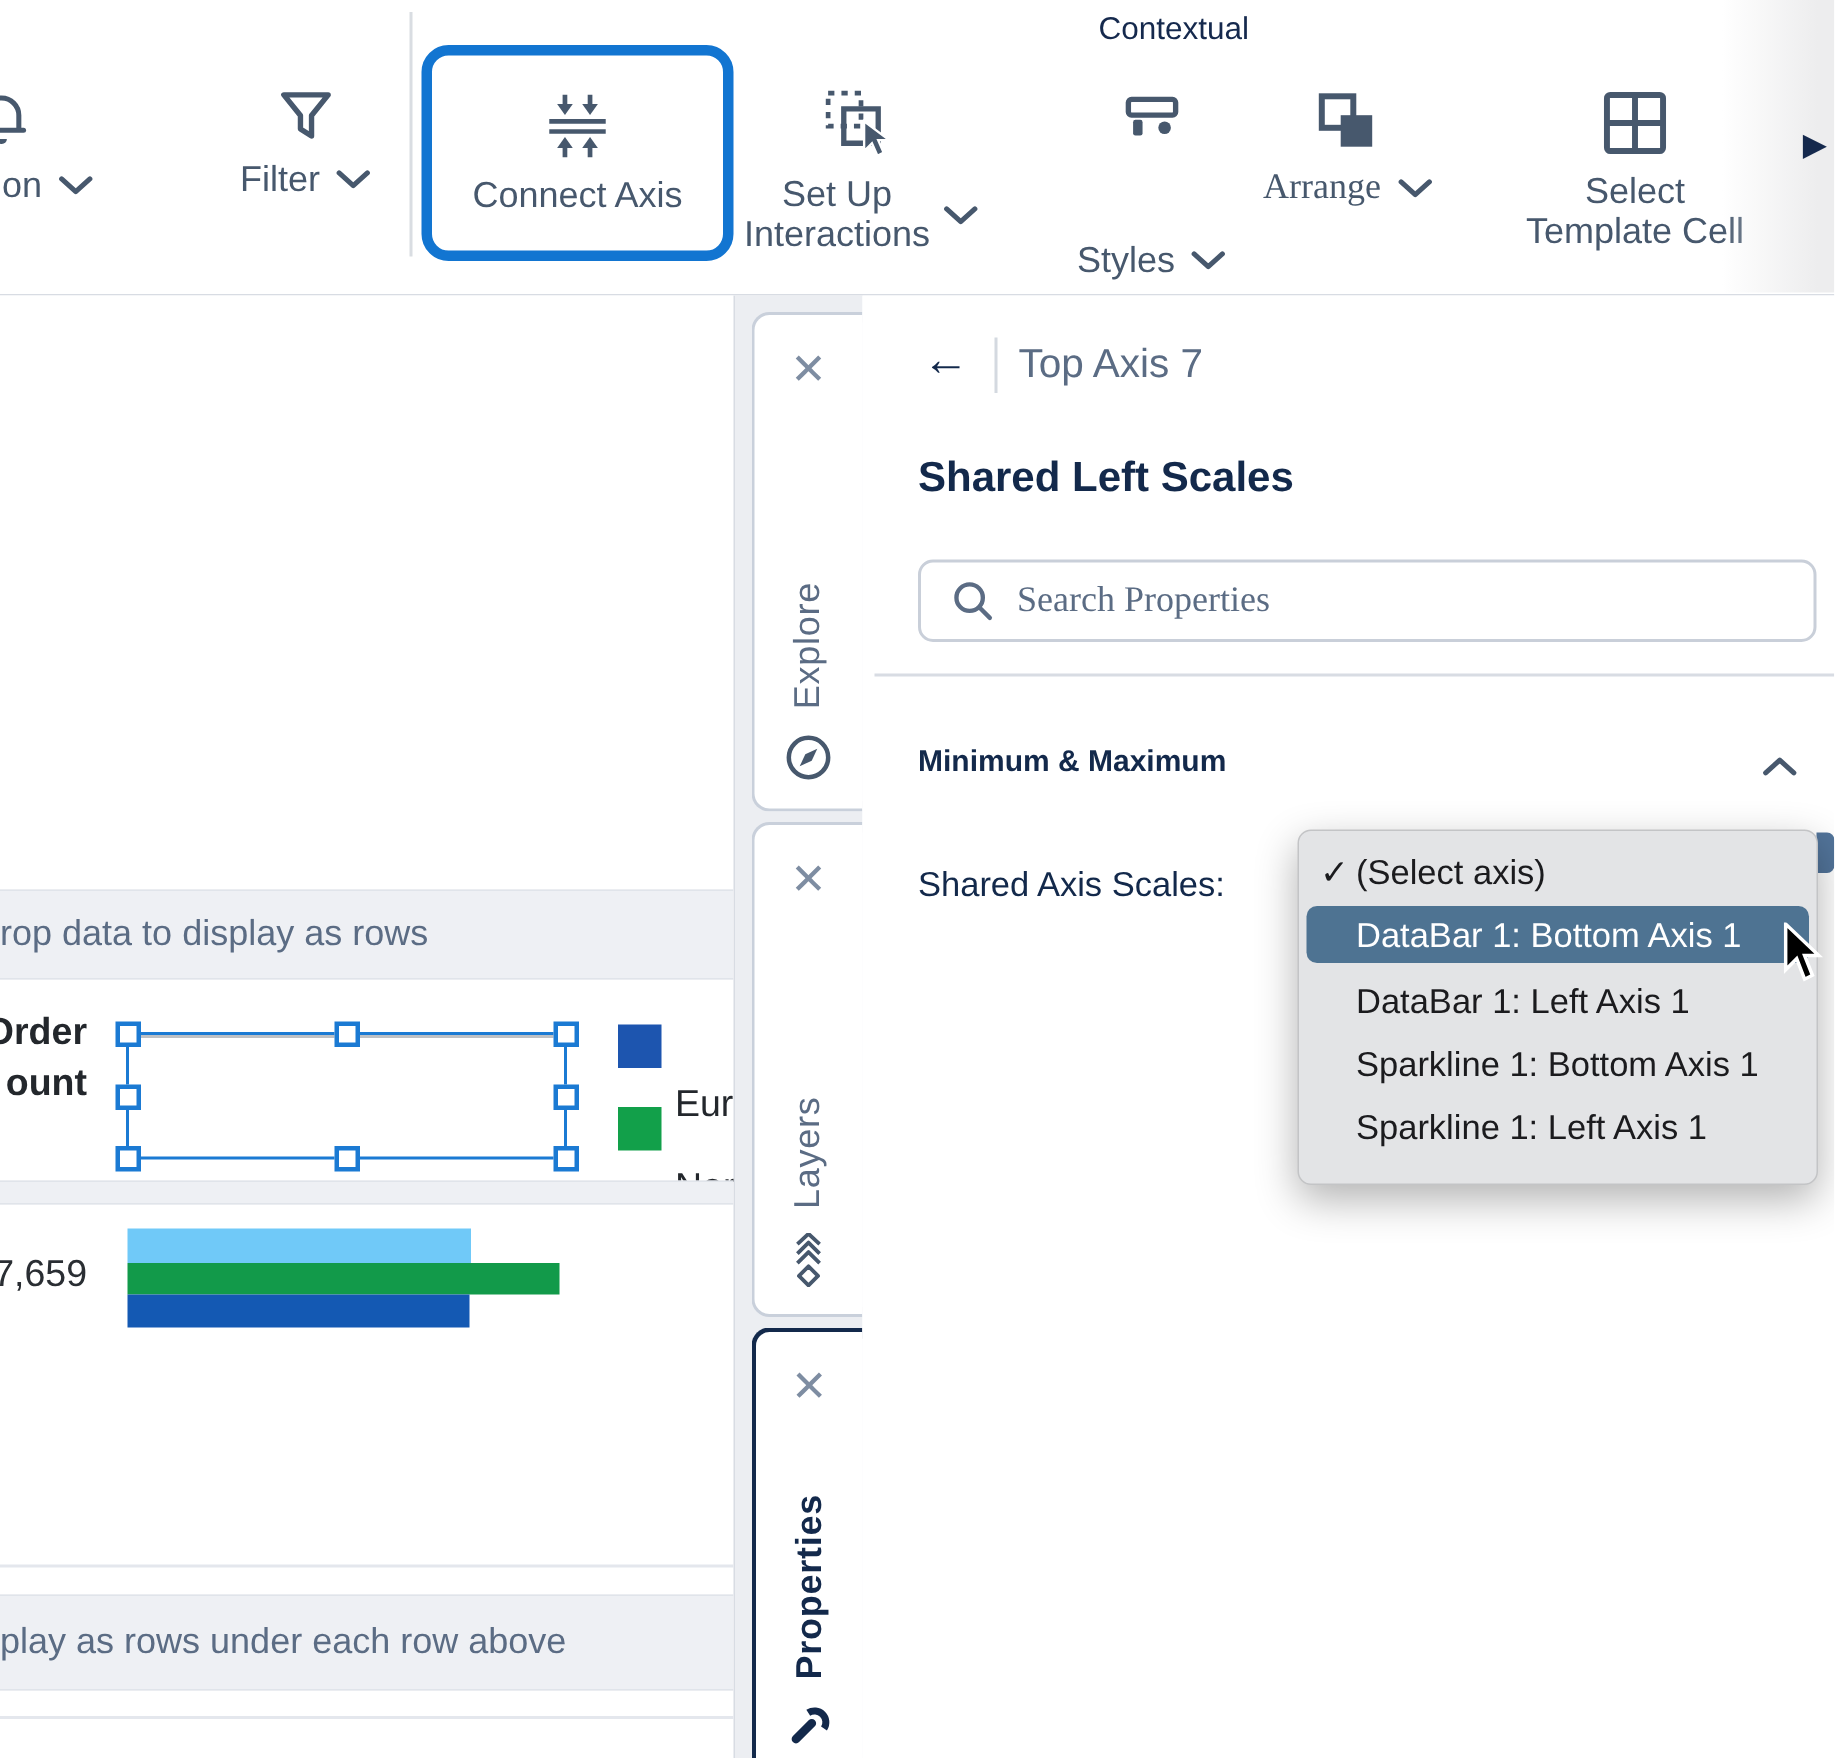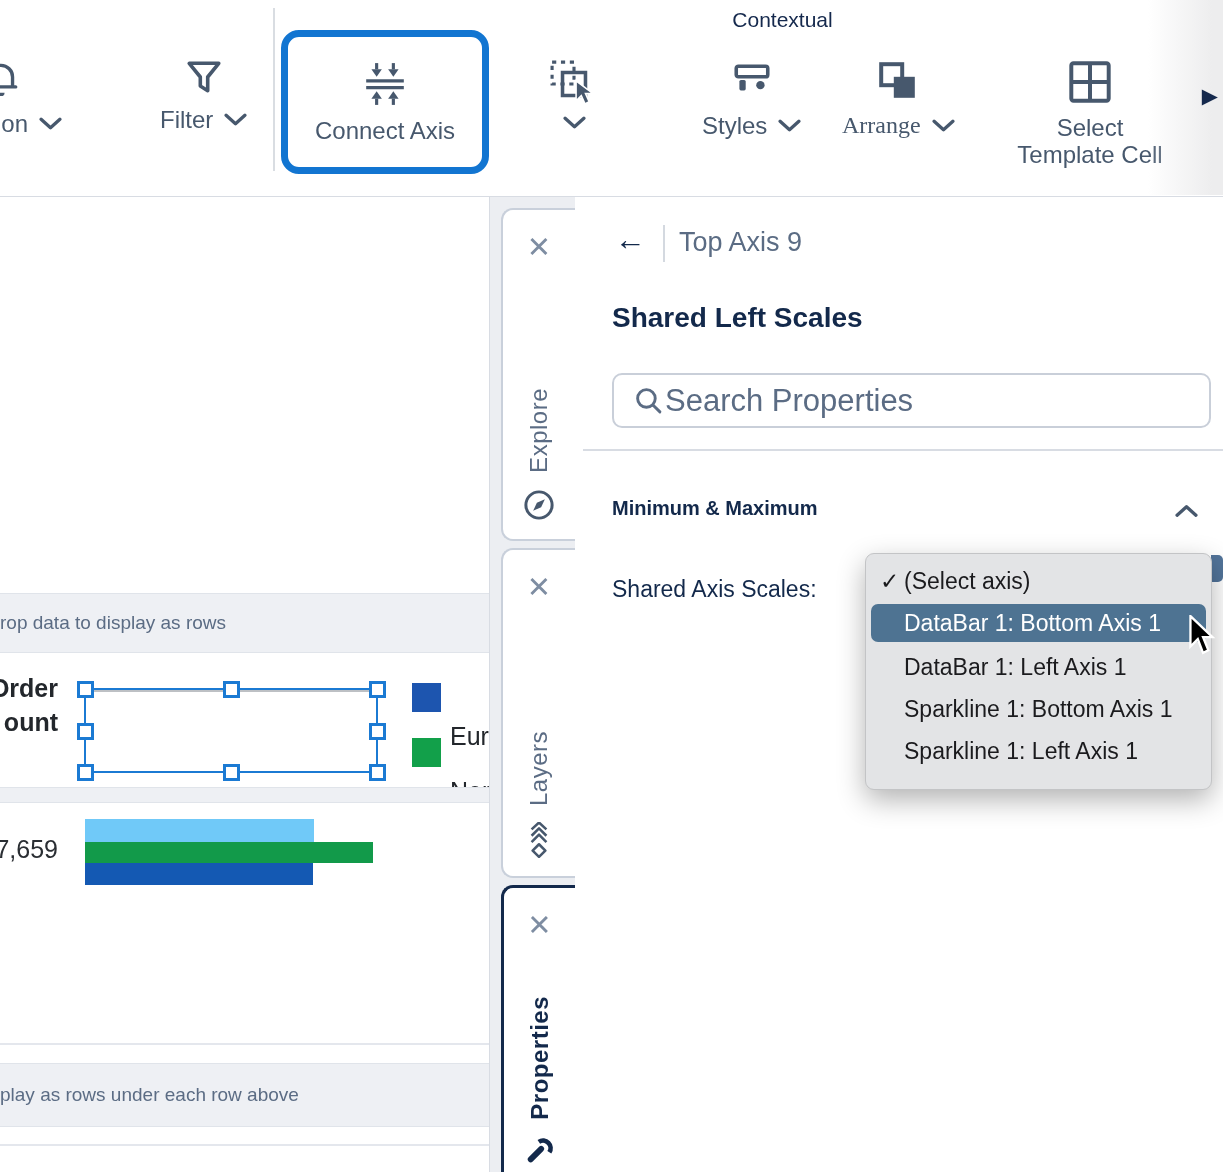--- a/index.html
+++ b/index.html
@@ -18,21 +18,21 @@
       border:7px solid #1275d1;border-radius:18px;background:#fff;display:flex;flex-direction:column;
       align-items:center;justify-content:center;gap:10px;}
   #tb-fade{position:absolute;left:1148px;top:0;width:75px;height:195px;
       background:linear-gradient(to right,rgba(240,241,242,0),#ededee 85%);}
   #tb-expand{position:absolute;right:5px;top:84px;font-size:21px;color:#15294d;}
 
   
   #canvas{position:absolute;left:0;top:197px;width:489px;height:975px;background:#fff;
           border-right:1px solid #d8dce3;overflow:hidden;}
   .band{position:absolute;left:0;width:489px;background:#eef0f4;border-top:1px solid #e0e4ea;border-bottom:1px solid #e0e4ea;
-        color:#5b6c84;font-size:19px;white-space:nowrap;}
+        color:#5b6c84;font-size:24px;white-space:nowrap;}
   .hline{position:absolute;left:0;width:489px;background:#e4e7ed;}
   .sel-edge{position:absolute;background:#1b7ad3;}
   .handle{position:absolute;width:17px;height:17px;box-sizing:border-box;background:#fff;border:3px solid #1b7ad3;}
   .legend-swatch{position:absolute;width:29px;height:29px;}
   .legend-label{position:absolute;font-size:25px;color:#23272c;white-space:nowrap;margin-top:37px;}
   .bar{height:22px;}
 
   
   #tabstrip{position:absolute;left:490px;top:197px;width:85px;height:975px;background:#eceef2;}
   .tab{position:absolute;left:11px;width:74px;background:#fff;border:2px solid #c9d0db;border-right:none;
@@ -45,22 +45,22 @@
   #tab-properties .vlabel{font-weight:bold;color:#13294b;}
 
   
   #panel{position:absolute;left:575px;top:197px;width:648px;height:975px;background:#fff;overflow:hidden;}
   #back-arrow{position:absolute;left:40px;top:26px;font-size:31px;color:#13294b;line-height:34px;}
   .title-vdiv{position:absolute;left:88px;top:28px;width:2px;height:37px;background:#d4d9e0;}
   #panel-title{position:absolute;left:104px;top:30px;font-size:27px;color:#5b6c84;}
   #section-heading{position:absolute;left:37px;top:105px;font-size:28px;font-weight:bold;color:#13294b;}
   #searchbox{position:absolute;left:37px;top:176px;width:599px;height:55px;box-sizing:border-box;
       border:2px solid #c9cfd9;border-radius:10px;display:flex;align-items:center;background:#fff;}
-  #searchbox input{border:none;outline:none;font-size:31px;color:#3c4a5e;background:transparent;
-      width:470px;font-family:Liberation Sans, sans-serif;}
+  #searchbox input{border:none;outline:none;font-size:24px;color:#3c4a5e;background:transparent;
+      margin-left:13px;width:470px;font-family:Liberation Serif, serif;}
   #searchbox input::placeholder{color:#5b6c84;opacity:1;}
   .panel-hdiv{position:absolute;left:8px;top:252px;width:640px;height:2px;background:#d8dce3;}
   #group-header{position:absolute;left:37px;top:300px;font-size:20px;font-weight:bold;color:#13294b;}
   #field-label{position:absolute;left:37px;top:379px;font-size:23px;color:#13294b;}
   #select-edge{position:absolute;left:636px;top:358px;width:12px;height:27px;background:#52749a;border-radius:0 5px 5px 0;}
   #dropdown{position:absolute;left:290px;top:356px;width:347px;height:237px;box-sizing:border-box;
       background:#e3e4e6;border:1px solid #c3c4c6;border-radius:9px;box-shadow:0 10px 28px rgba(0,0,0,.3);}
   .dd-item{position:absolute;left:5px;right:5px;height:42px;display:flex;align-items:center;
       font-size:23px;color:#1b1b1e;white-space:nowrap;}
   .dd-check{position:absolute;left:9px;font-size:23px;}
@@ -119,27 +119,31 @@
       <span class="tb-label">Connect Axis</span>
     </div>
 
     <div class="tb-group" style="left:494px;top:60px;width:160px;">
       <svg width="48" height="46" viewBox="0 0 46 44">
         <rect x="2" y="2" width="21" height="21" fill="none" stroke="#47586d" stroke-width="3" stroke-dasharray="4 4.5"></rect>
         <path d="M12 12 H34 V34 H12 Z" fill="none" stroke="#47586d" stroke-width="3.4"></path>
         <polygon points="25,20 25,39 30,34 33.5,42 37.5,40 34,32 41,32" fill="#47586d" stroke="#ffffff" stroke-width="1.5"></polygon>
       </svg>
       <div class="tb-labelrow" style="gap:9px;">
-        <svg width="23" height="13" viewBox="0 0 22 12">
-          <polyline points="2,2 11,10 20,2" fill="none" stroke="#47586d" stroke-width="3.2" stroke-linecap="round" stroke-linejoin="round"></polyline>
-        </svg>
-      </div>
-    </div>
-
-    <div class="tb-group" style="left:702px;top:62px;">
+        <span class="tb-label two">
+          <span>Set Up</span><br>
+          <span>Interactions</span>
+        </span>
+        <svg width="23" height="13" viewBox="0 0 22 12">
+          <polyline points="2,2 11,10 20,2" fill="none" stroke="#47586d" stroke-width="3.2" stroke-linecap="round" stroke-linejoin="round"></polyline>
+        </svg>
+      </div>
+    </div>
+
+    <div class="tb-group" style="left:718px;top:62px;gap:48px;">
       <svg width="42" height="40" viewBox="0 0 40 38">
         <rect x="5" y="4" width="30" height="10" rx="2" fill="none" stroke="#47586d" stroke-width="3.4"></rect>
         <rect x="8" y="17" width="6" height="10" rx="1.5" fill="#47586d"></rect>
         <circle cx="28" cy="22" r="4" fill="#47586d"></circle>
       </svg>
       <div class="tb-labelrow">
         <span class="tb-label">Styles</span>
         <svg width="23" height="13" viewBox="0 0 22 12">
           <polyline points="2,2 11,10 20,2" fill="none" stroke="#47586d" stroke-width="3.2" stroke-linecap="round" stroke-linejoin="round"></polyline>
         </svg>
@@ -254,21 +258,21 @@
       <svg class="tab-icon" width="28" height="28" viewBox="0 0 24 24">
         <path d="M4 20 L13 11" stroke="#13294b" stroke-width="5" stroke-linecap="round"></path>
         <path d="M11 5 a6.5 6.5 0 0 1 9 9" stroke="#13294b" stroke-width="4" fill="none"></path>
       </svg>
     </div>
   </div>
 
   <div id="panel">
     <div id="back-arrow">←</div>
     <div class="title-vdiv"></div>
-    <div id="panel-title">Top Axis 9</div>
+    <div id="panel-title">Top Axis 7</div>
 
     <div id="section-heading">Shared Left Scales</div>
 
     <div id="searchbox">
       <svg width="29" height="29" viewBox="0 0 28 28" style="margin-left:20px;">
         <circle cx="12" cy="12" r="8.5" fill="none" stroke="#5b6c84" stroke-width="2.8"></circle>
         <line x1="18.5" y1="18.5" x2="25" y2="25" stroke="#5b6c84" stroke-width="2.8" stroke-linecap="round"></line>
       </svg>
       <input type="text" placeholder="Search Properties" style="">
     </div>

